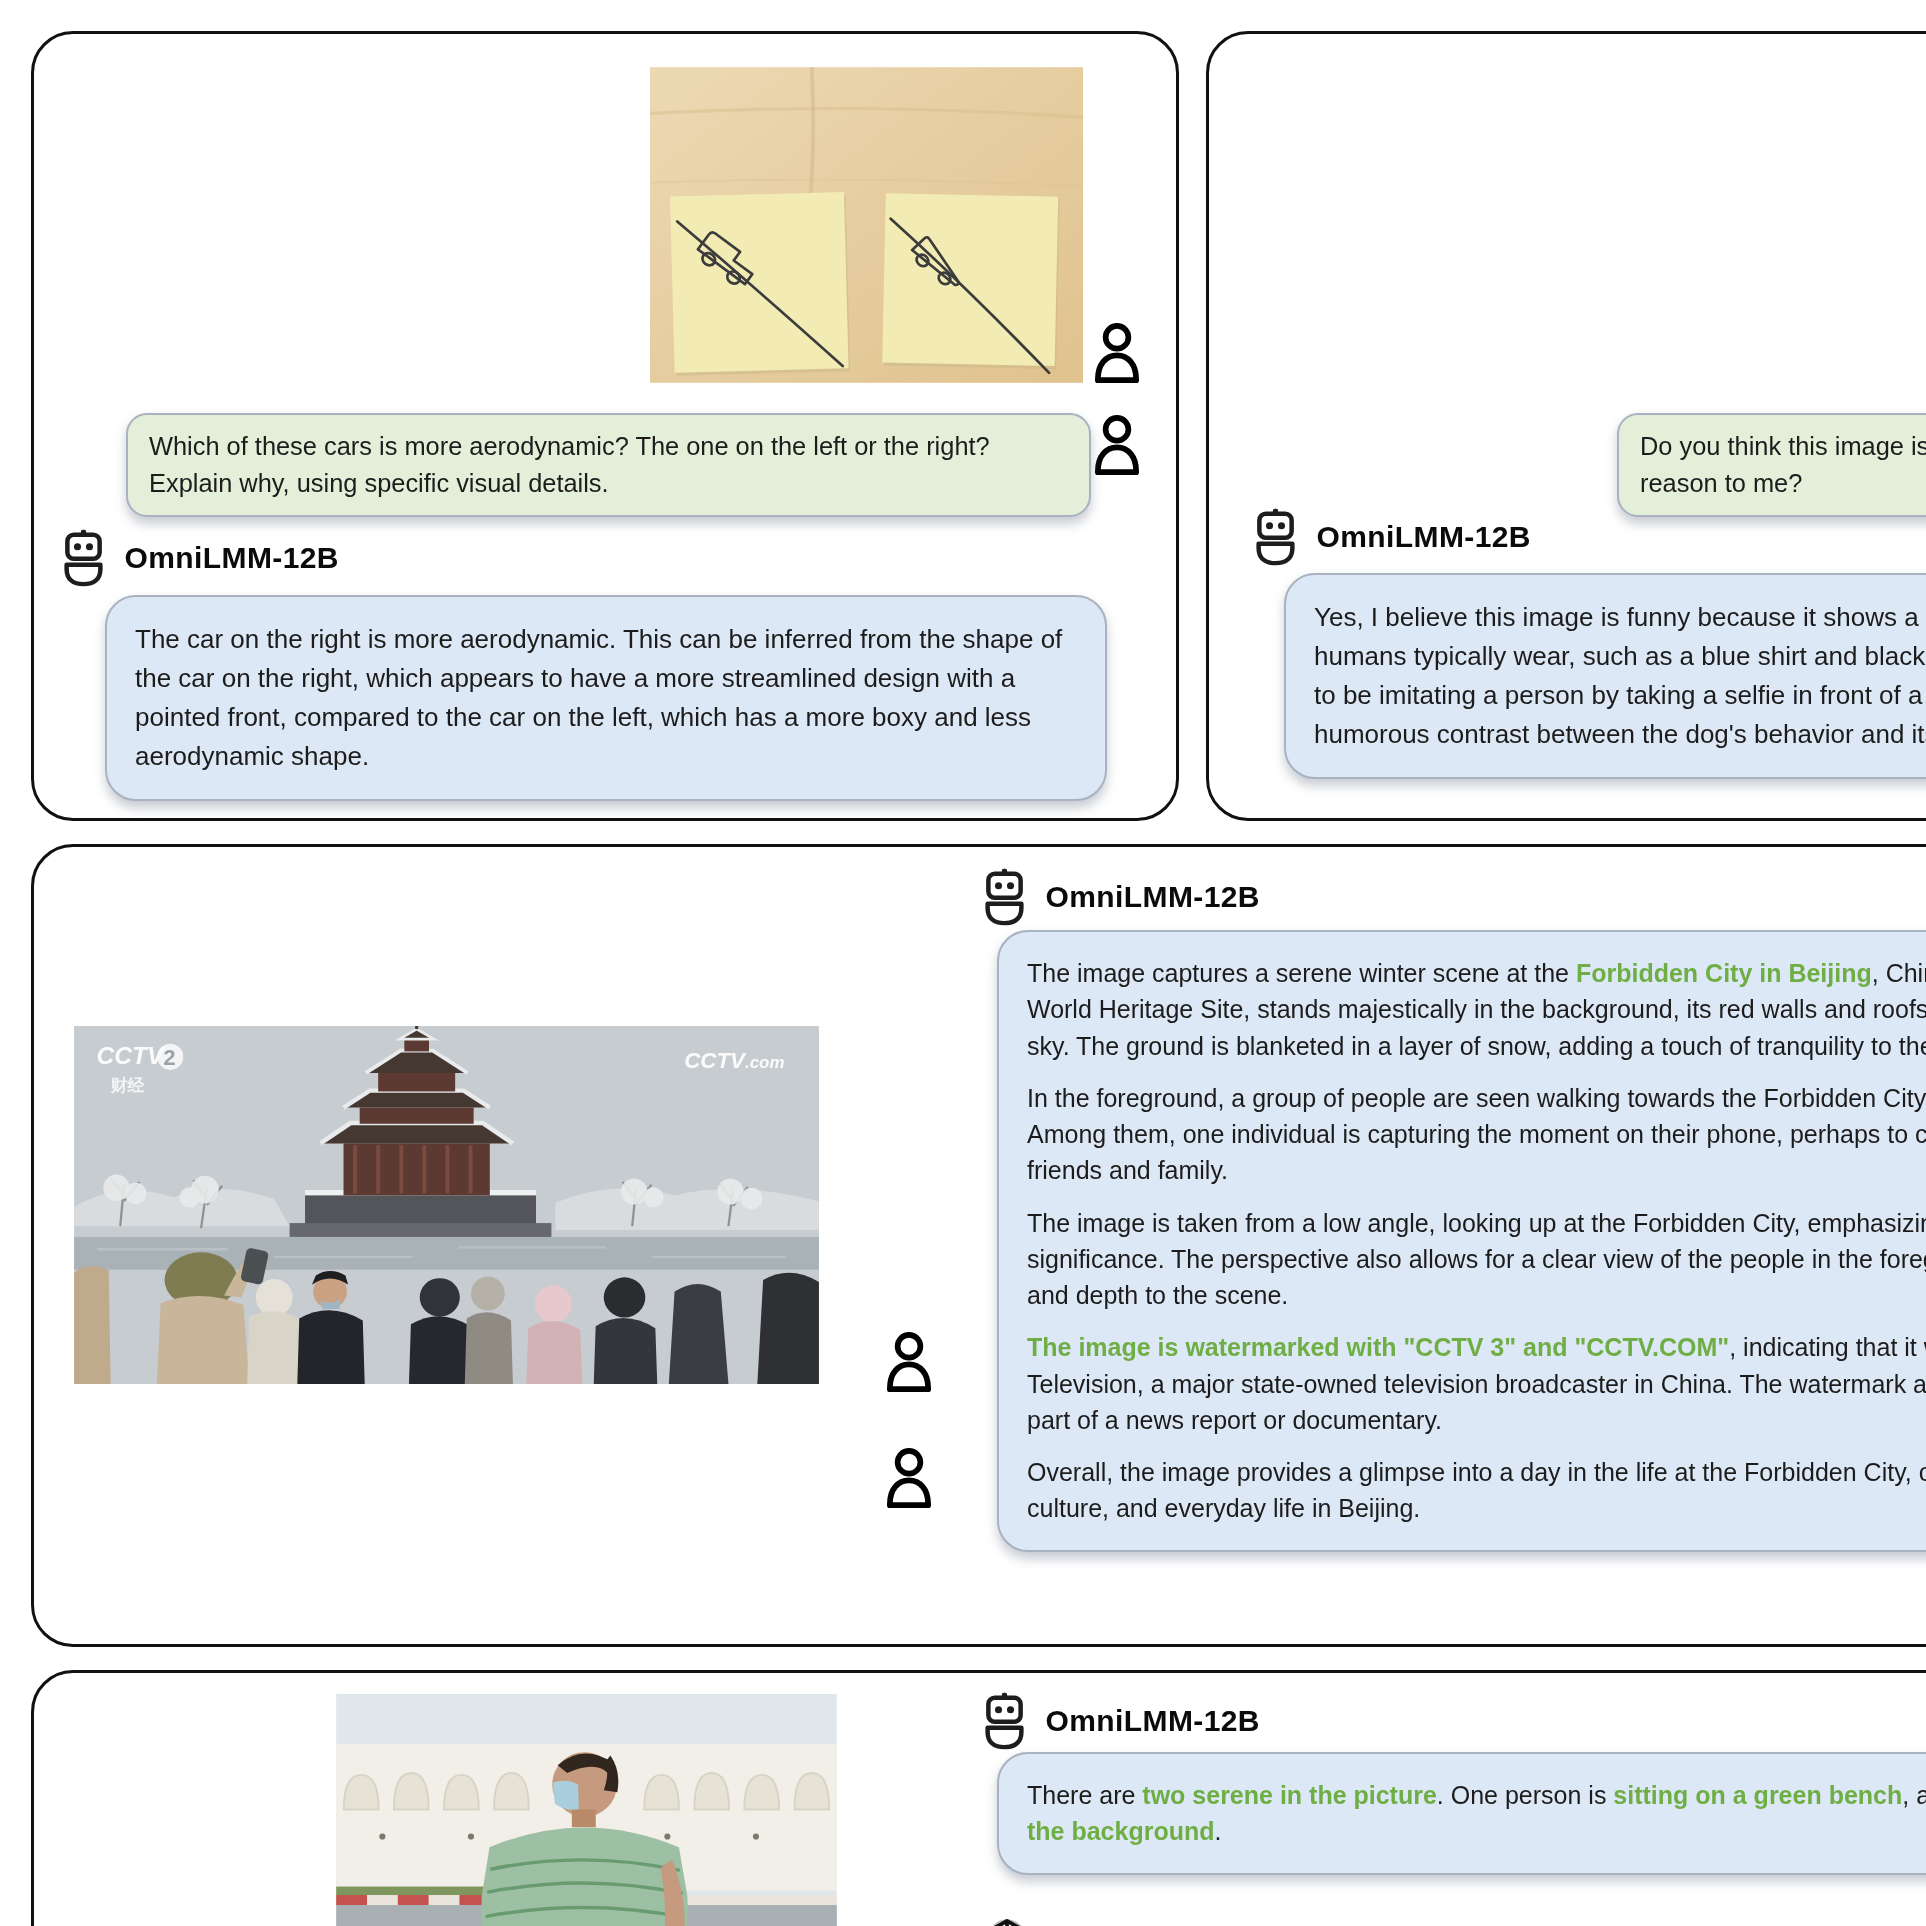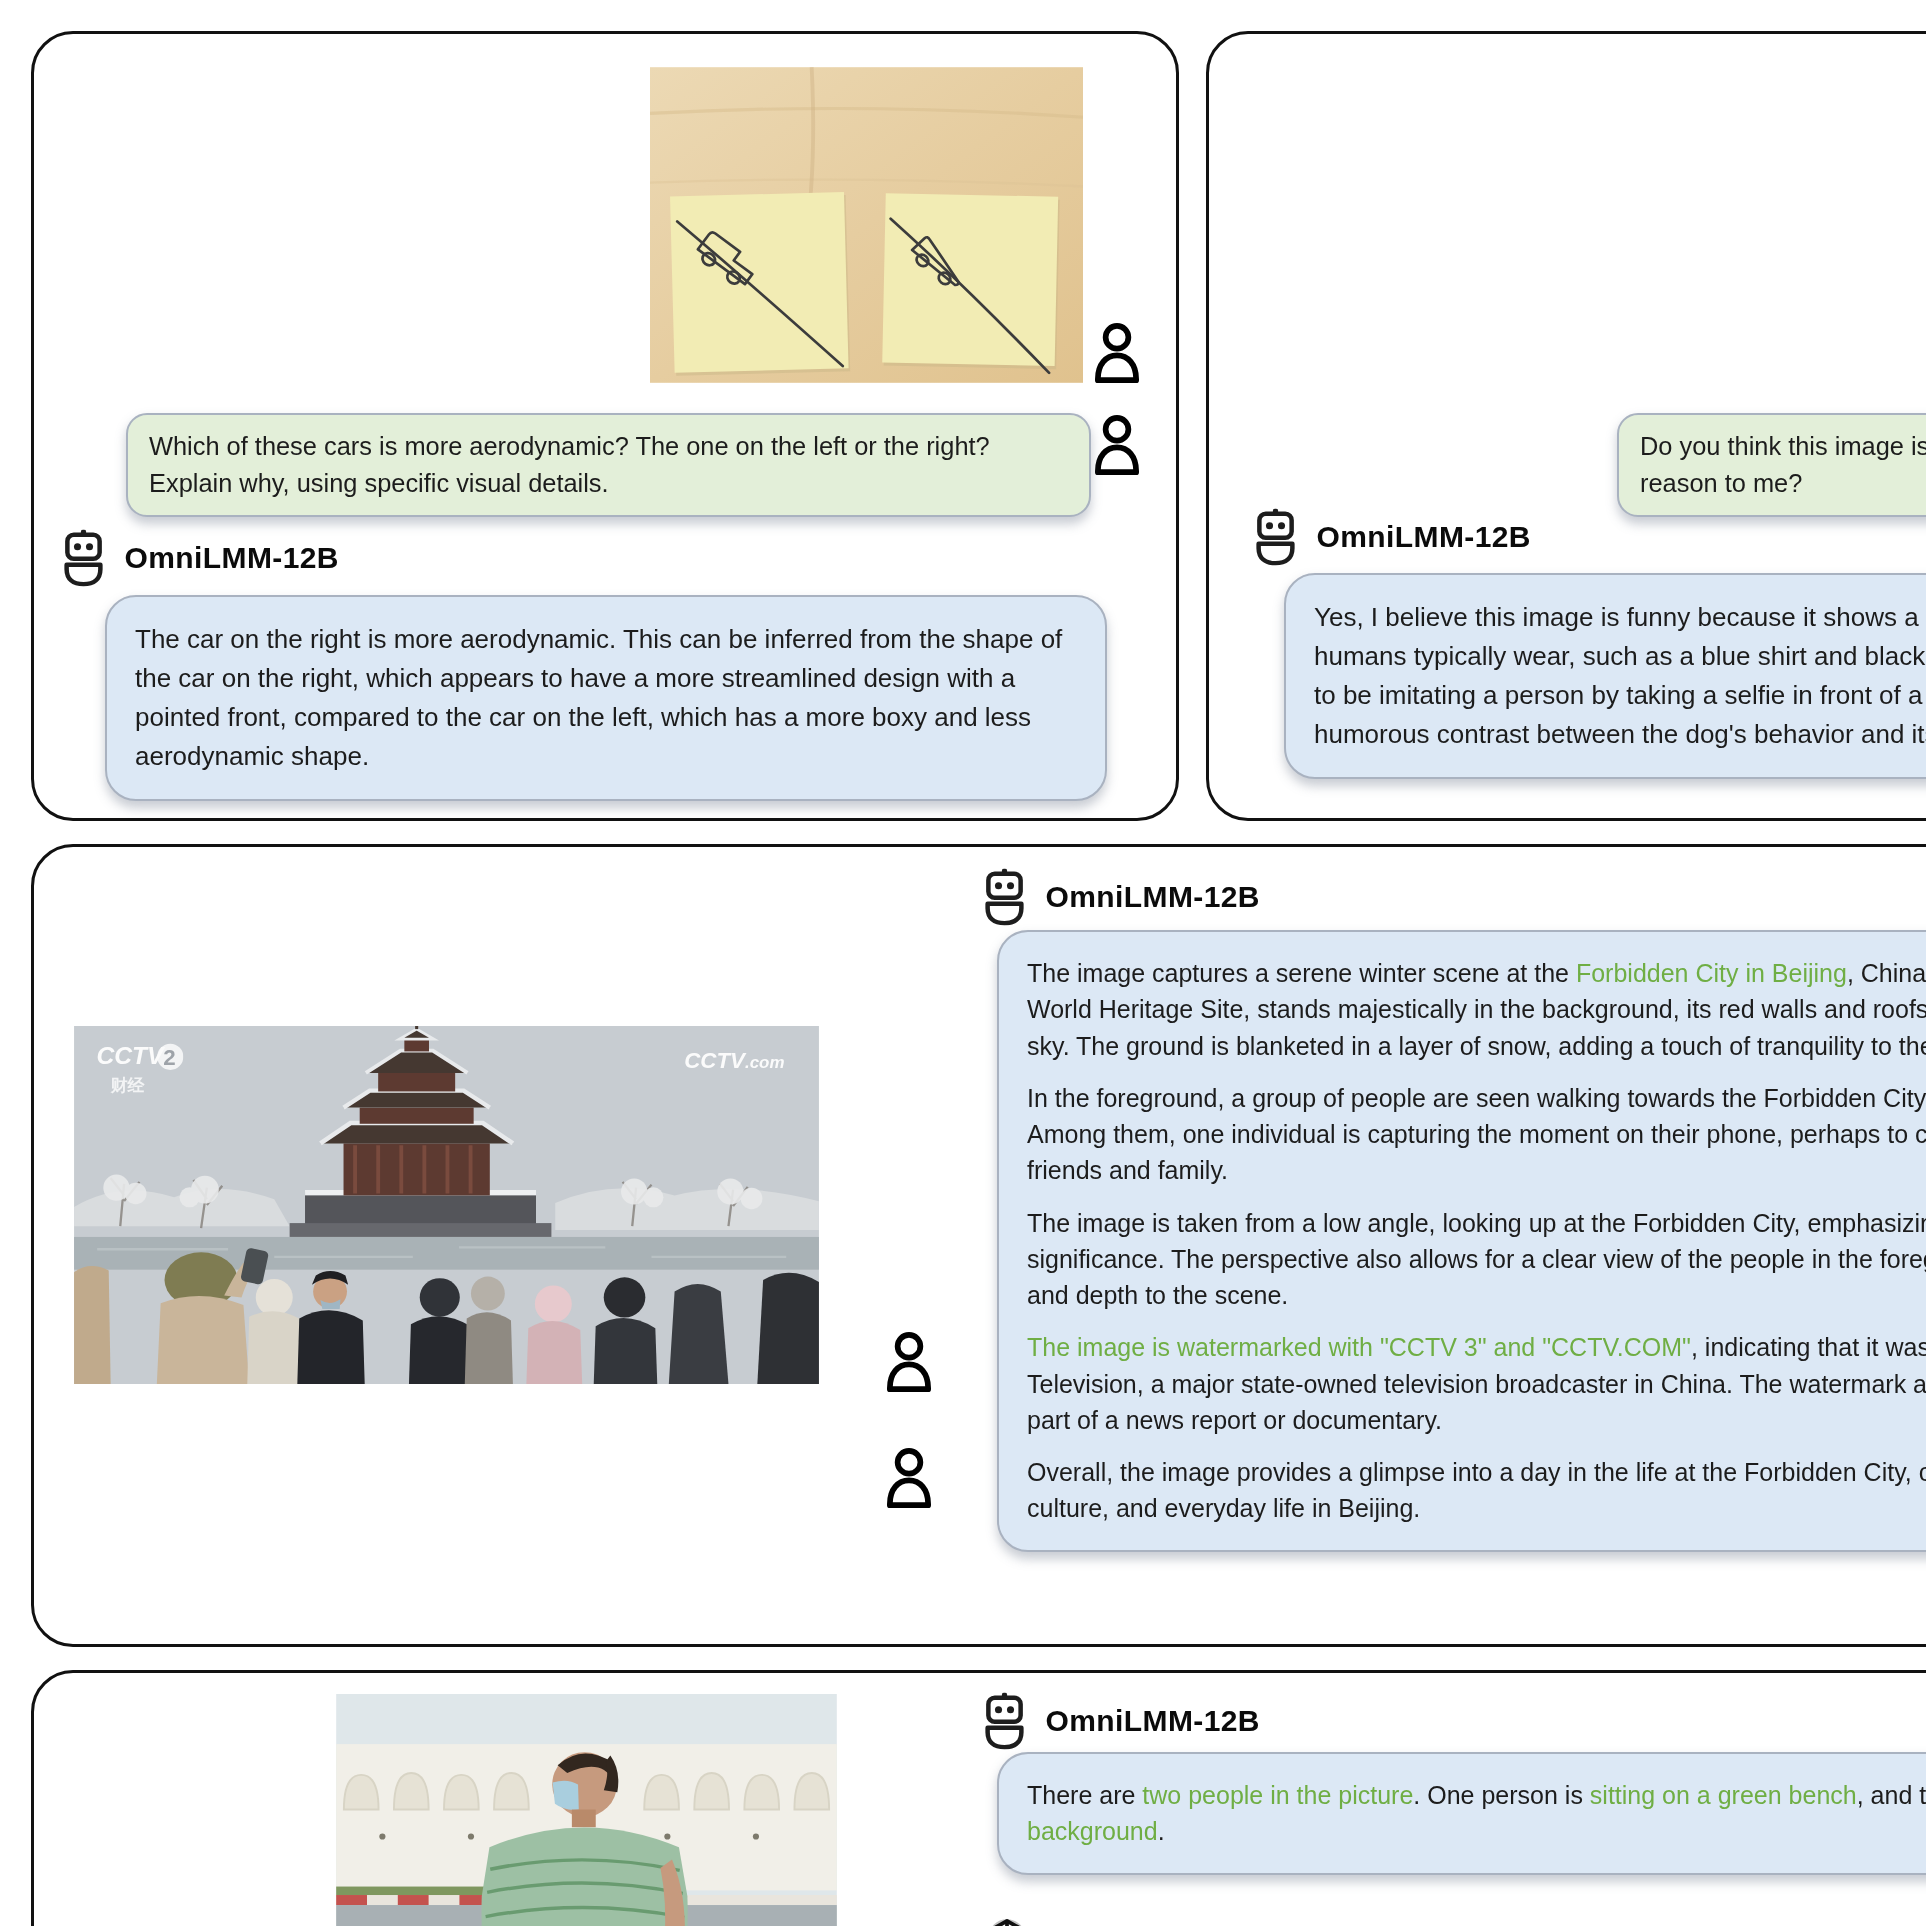--- a/index.html
+++ b/index.html
@@ -32,21 +32,21 @@
     font-size:25.4px;line-height:1.45;padding:13px 21px;
   }
   .a-bubble{
     background:var(--assistant-bubble);border-radius:31px;
     font-size:26px;line-height:1.5;padding:23px 28px;
   }
   .a-bubble.small{font-size:25px;line-height:1.45}
   .rich p{margin:0 0 16px 0}
   .rich p:last-child{margin:0}
   .seg-n{}
-  .seg-g{color:var(--highlight-green);font-weight:normal}
+  .seg-g{color:var(--highlight-green);font-weight:bold}
   .model-row{position:absolute;display:flex;align-items:center;gap:18.5px}
   .model-label{font-size:30px;font-weight:bold;color:#0b0b0b;letter-spacing:0.4px}
   .icon-svg{display:block}
   .photo{position:absolute;overflow:hidden}
   .photo svg{display:block}
   .person-icon{position:absolute}
 </style>
 </head>
 <body>
 
@@ -353,21 +353,21 @@
   </div>
 
   <div class="model-row" style="left:948px;top:19px">
     <svg class="icon-svg" width="45" height="58" viewBox="0 0 118 150">
         <use href="#sym-robot"></use>
       </svg>
     <span class="model-label">OmniLMM-12B</span>
   </div>
 
   <div class="bubble a-bubble small rich" style="left:963px;top:79px;width:1358px">
-      <p><span class="seg-n">There are </span><span class="seg-g">two people in the picture</span><span class="seg-n">. One person is </span><span class="seg-g">sitting on a green bench</span><span class="seg-n">, and the other person is </span><span class="seg-g">walking in the background</span><span class="seg-n">.</span></p>
+      <p><span class="seg-n">There are </span><span class="seg-g">two serene in the picture</span><span class="seg-n">. One person is </span><span class="seg-g">sitting on a green bench</span><span class="seg-n">, and the other person is </span><span class="seg-g">walking in the background</span><span class="seg-n">.</span></p>
     </div>
 
   <div class="model-row" style="left:948px;top:243px">
     <svg class="icon-svg" width="50" height="50" viewBox="0 0 130 130">
         <use href="#sym-openai"></use>
       </svg>
     <span class="model-label">GPT-4V</span>
   </div>
 
 </div>

